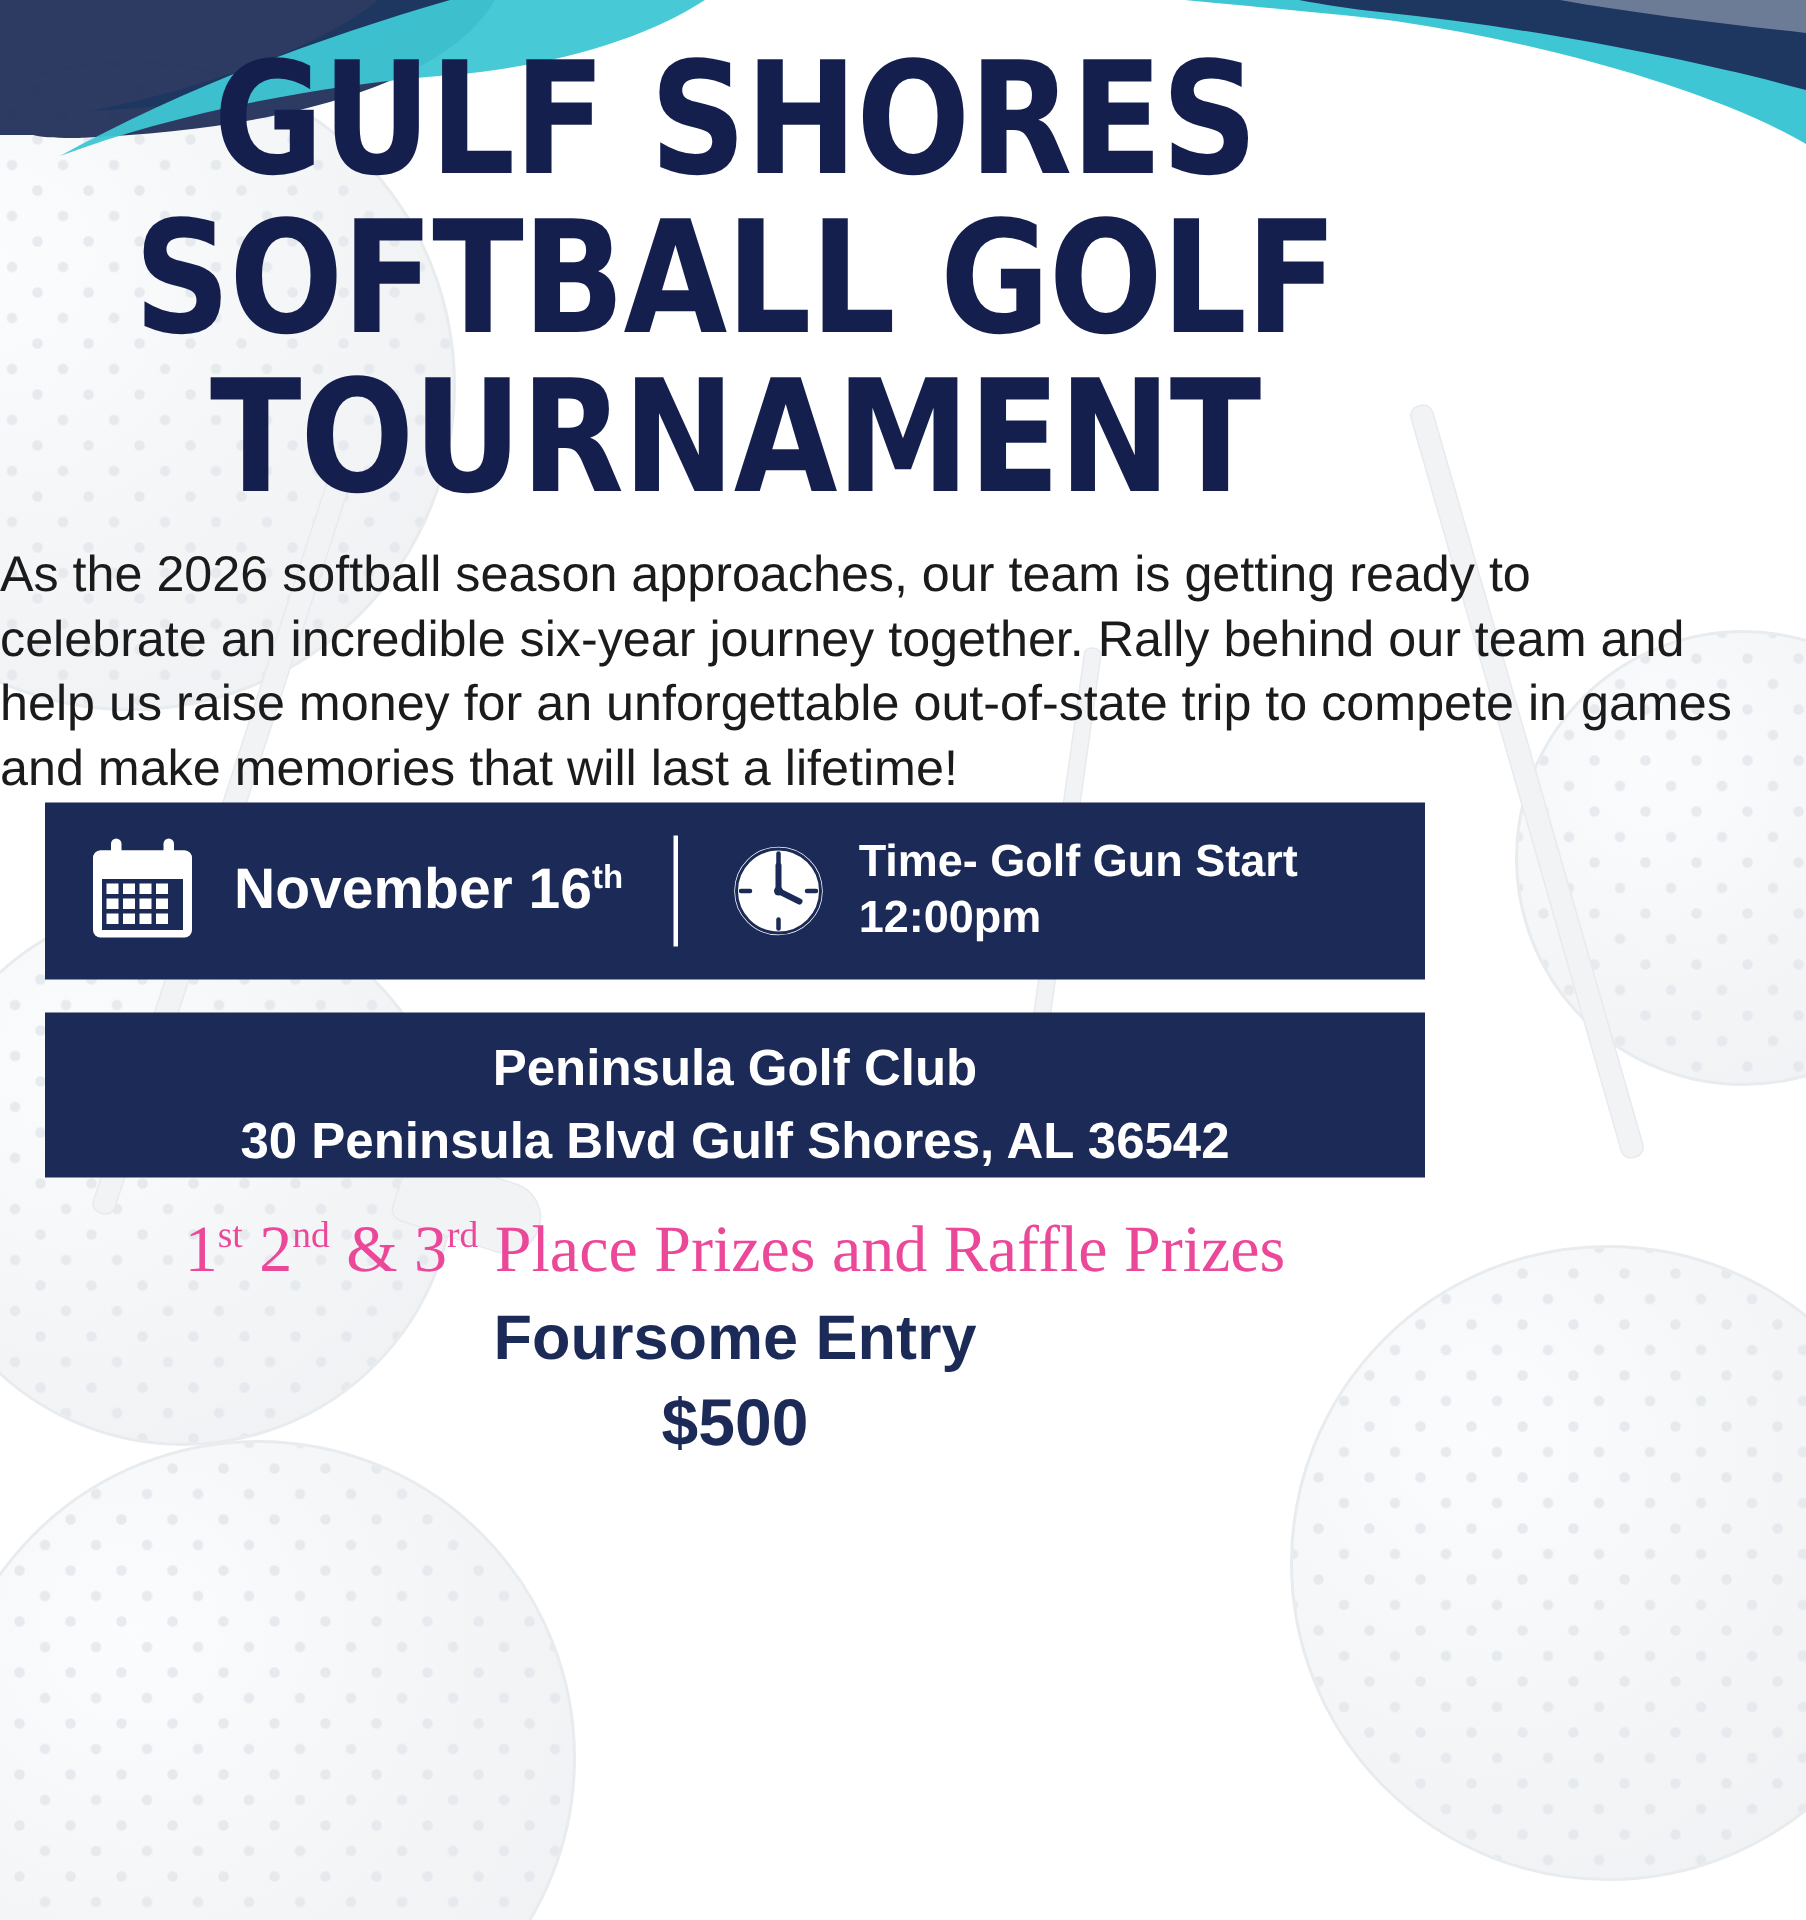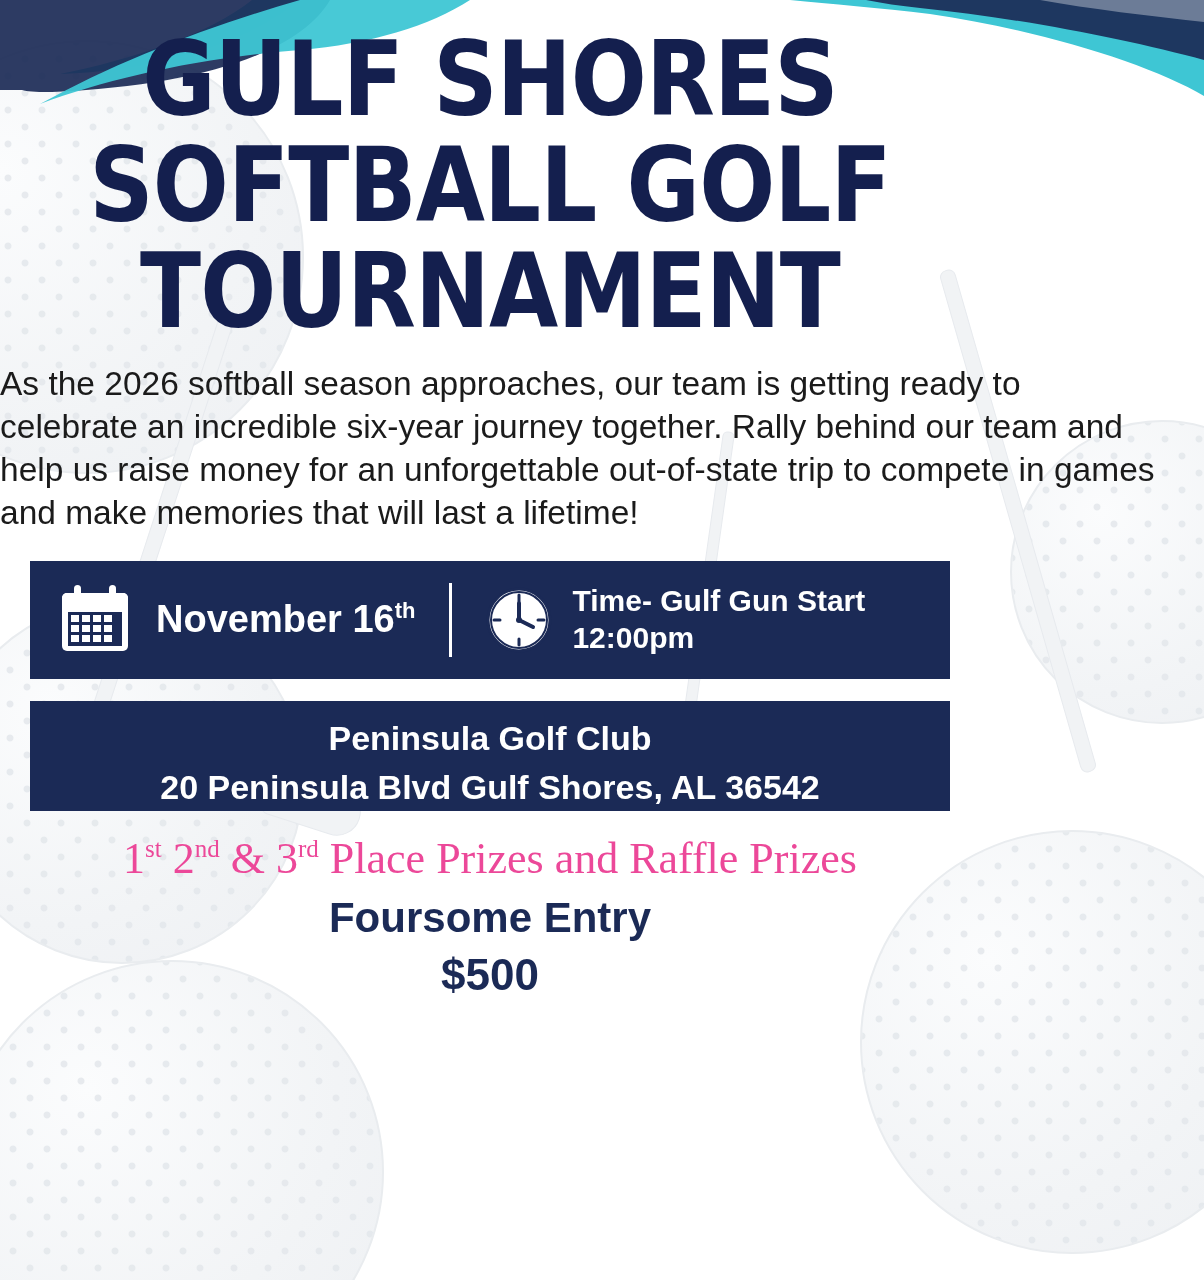--- a/index.html
+++ b/index.html
@@ -92,21 +92,20 @@
   }
 
   .band {
     background: #1b2a56;
     color: #ffffff;
     margin: 0 auto;
   }
 
   .band-datetime {
     width: 920px;
-    margin-top: 26px;
     height: 118px;
     display: flex;
     align-items: center;
     padding: 0 26px;
     box-sizing: border-box;
   }
   .dt-left {
     display: flex;
     align-items: center;
     gap: 22px;
@@ -292,29 +291,29 @@
             <line x1="37" y1="56" x2="37" y2="62"></line>
             <line x1="12" y1="37" x2="18" y2="37"></line>
             <line x1="56" y1="37" x2="62" y2="37"></line>
           </g>
           <line x1="37" y1="37" x2="37" y2="20" stroke="#1b2a56" stroke-width="4" stroke-linecap="round"></line>
           <line x1="37" y1="37" x2="51" y2="44" stroke="#1b2a56" stroke-width="4" stroke-linecap="round"></line>
           <circle cx="37" cy="37" r="3" fill="#1b2a56"></circle>
         </svg>
       </span>
       <span class="time-lines">
-        <div>Time- Gulf Gun Start</div>
+        <div>Time- Golf Gun Start</div>
         <div>12:00pm</div>
       </span>
     </div>
   </div>
 
   <div class="band band-venue">
     <div class="venue-name">Peninsula Golf Club</div>
-    <div class="venue-addr">20 Peninsula Blvd Gulf Shores, AL 36542</div>
+    <div class="venue-addr">30 Peninsula Blvd Gulf Shores, AL 36542</div>
   </div>
 
   <div class="prizes">
     <span>1</span><span class="ord">st</span>
     <span>2</span><span class="ord">nd</span>
     <span>&amp;</span>
     <span>3</span><span class="ord">rd</span>
     <span>Place Prizes and Raffle Prizes</span>
   </div>
 

